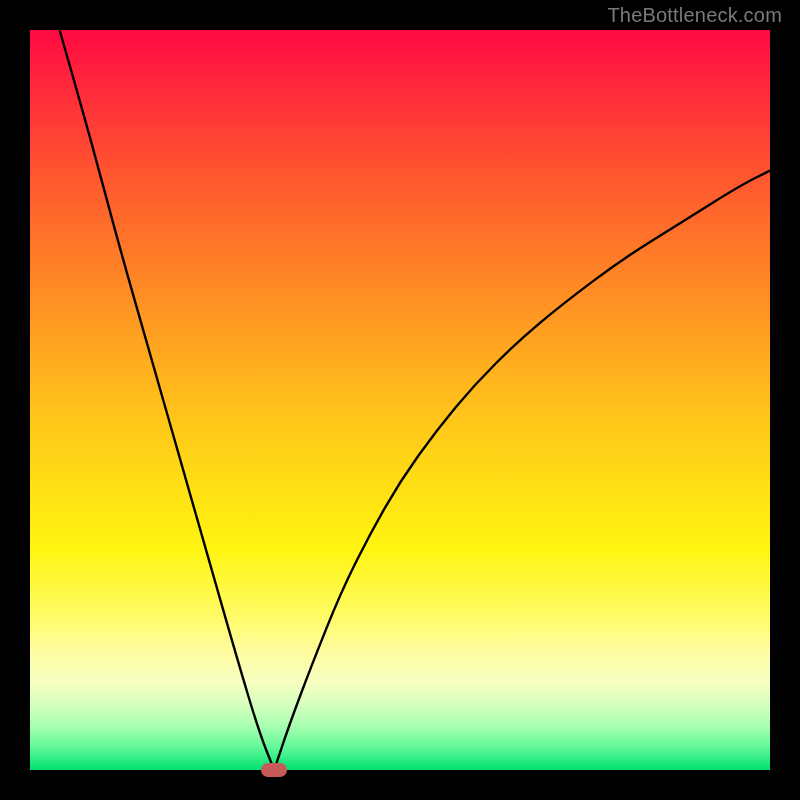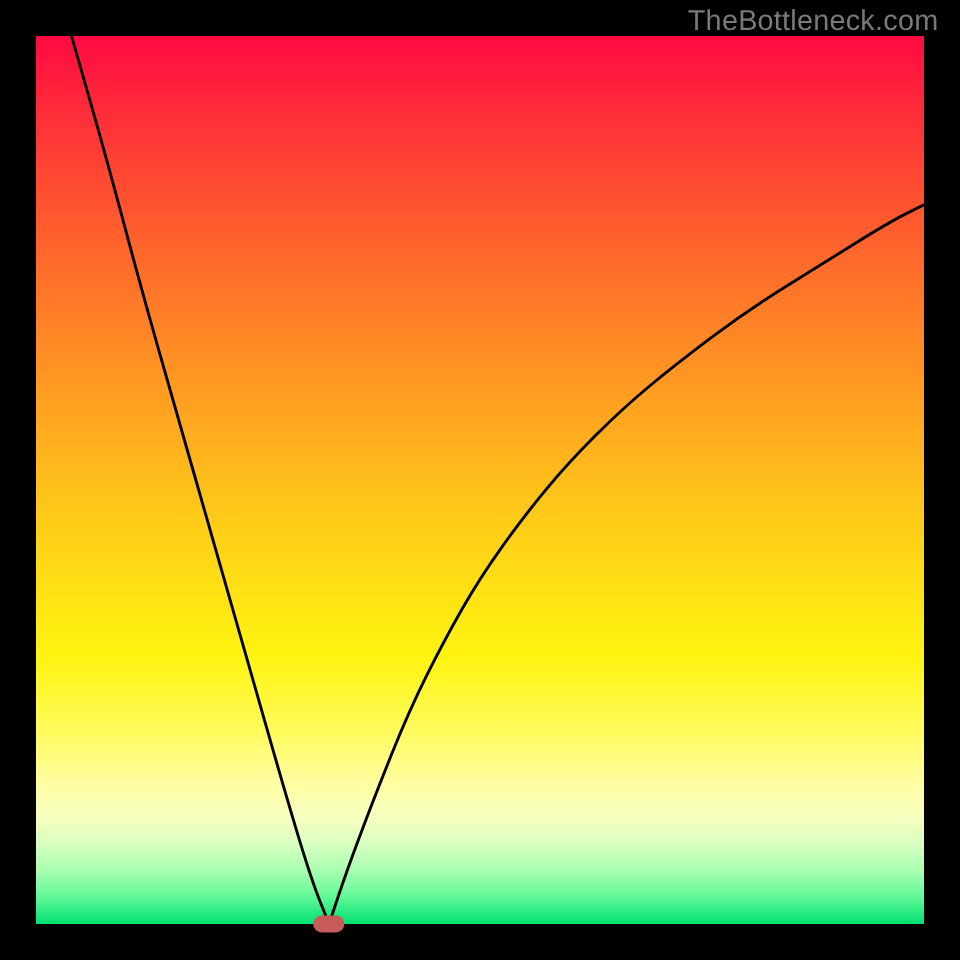--- a/index.html
+++ b/index.html
@@ -40,21 +40,21 @@
       #a8ffb0 94%,
       #60f898 97%,
       #00e070 100%
     );
   }
   .watermark {
     position: absolute;
     top: 4px;
     right: 18px;
     color: #7a7a7a;
-    font-size: 24px;
+    font-size: 20px;
     letter-spacing: 0.2px;
     user-select: none;
   }
   svg.curve {
     position: absolute;
     left: 0;
     top: 0;
     width: 740px;
     height: 740px;
     overflow: visible;

